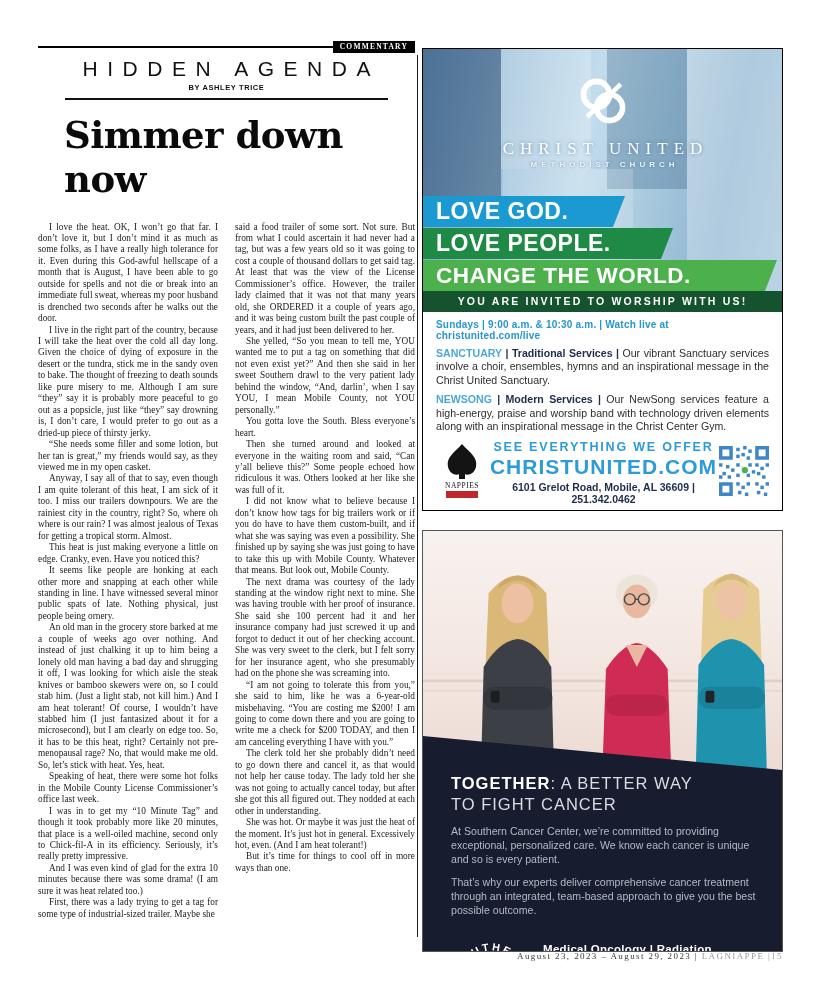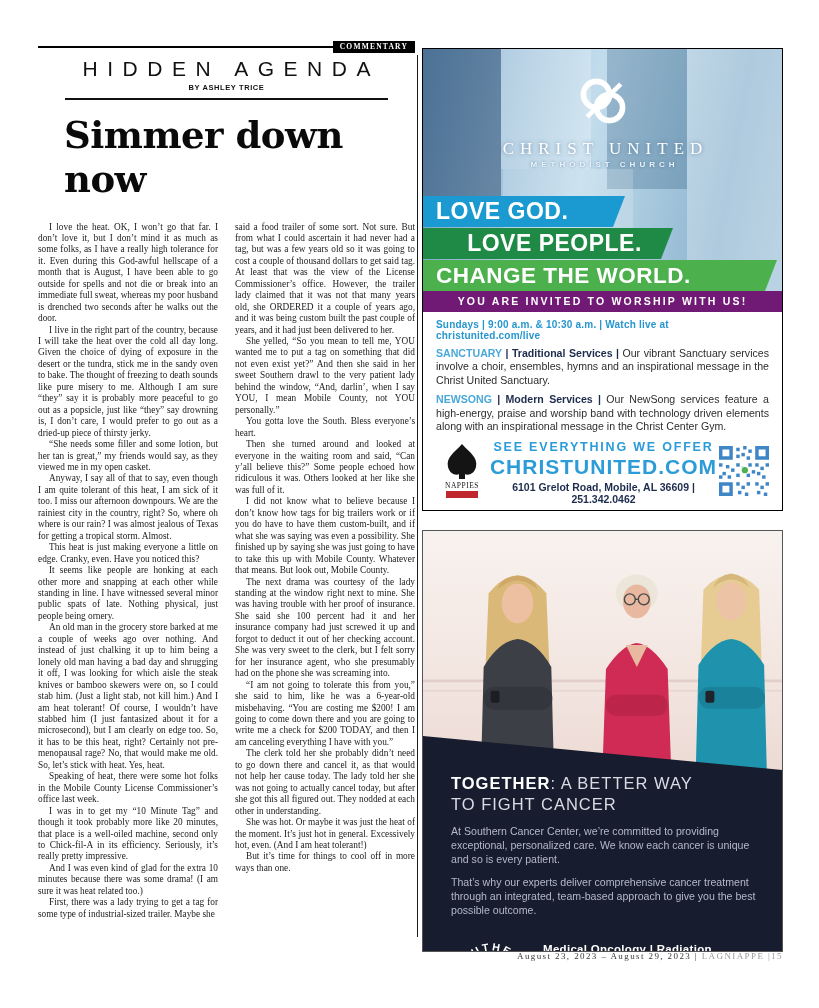--- a/index.html
+++ b/index.html
@@ -60,24 +60,24 @@
   .cu-name { margin-top:6px; color:#fff; font-family:"Liberation Serif", serif; font-size:17px; letter-spacing:6px; text-indent:6px; text-shadow:0 0 4px rgba(40,80,120,.6); }
   .cu-sub { margin-top:1px; color:#eaf3fa; font-size:8px; letter-spacing:4px; text-indent:4px; font-weight:bold; text-shadow:0 0 3px rgba(40,80,120,.6); }
   .banners { position:absolute; left:0; bottom:0; }
   .banner {
     height:31px; line-height:31px; padding-left:13px; margin-top:1px;
     color:#fff; font-weight:800; font-size:23px; letter-spacing:.5px;
     clip-path:polygon(0 0, 100% 0, calc(100% - 12px) 100%, 0 100%);
     font-family:"Liberation Sans", sans-serif;
   }
   .banner.b0 { width:202px; background:#1b9ad2; }
-  .banner.b1 { width:250px; background:#1f8a46;text-align:center; }
+  .banner.b1 { width:250px; background:#1f8a46; }
   .banner.b2 { width:354px; background:#4cb04c; font-size:22.5px; }
   .invite-bar {
-    height:21px; line-height:21px; background:#701a75; color:#fff; text-align:center;
+    height:21px; line-height:21px; background:#14532d; color:#fff; text-align:center;
     font-size:10.5px; font-weight:bold; letter-spacing:2.2px;
   }
   .church-body { padding:7px 13px 0 13px; }
   .schedule { color:#2596cf; font-weight:bold; font-size:10px; letter-spacing:.2px; }
   .church-para { margin-top:6px; font-size:10.6px; line-height:13.4px; color:#2d2d2d; text-align:justify; }
   .svc-label { color:#4aa8d8; font-weight:bold; }
   .svc-name  { color:#1d2b4d; font-weight:bold; }
   .church-bottom { display:flex; align-items:center; margin-top:7px; }
   .nappies { flex:0 0 52px; text-align:center; }
   .church-center { flex:1; text-align:center; }
@@ -125,21 +125,21 @@
     <div class="top-rule"></div>
     <div class="column-title">HIDDEN AGENDA</div>
     <div class="byline">BY ASHLEY TRICE</div>
     <div class="mini-rule"></div>
     <h2 class="headline">Simmer down now</h2>
     <div class="columns">
       <div class="article-col">
           <p>I love the heat. OK, I won’t go that far. I don’t love it, but I don’t mind it as much as some folks, as I have a really high tolerance for it. Even during this God-awful hellscape of a month that is August, I have been able to go outside for spells and not die or break into an immediate full sweat, whereas my poor husband is drenched two seconds after he walks out the door.</p>
           <p>I live in the right part of the country, because I will take the heat over the cold all day long. Given the choice of dying of exposure in the desert or the tundra, stick me in the sandy oven to bake. The thought of freezing to death sounds like pure misery to me. Although I am sure “they” say it is probably more peaceful to go out as a popsicle, just like “they” say drowning is, I don’t care, I would prefer to go out as a dried-up piece of thirsty jerky.</p>
           <p>“She needs some filler and some lotion, but her tan is great,” my friends would say, as they viewed me in my open casket.</p>
-          <p>Anyway, I say all of that to say, even though I am quite tolerant of this heat, I am sick of it too. I miss our afternoon downpours. We are the rainiest city in the country, right? So, where oh where is our rain? I was almost jealous of Texas for getting a tropical storm. Almost.</p>
+          <p>Anyway, I say all of that to say, even though I am quite tolerant of this heat, I am sick of it too. I miss our trailers downpours. We are the rainiest city in the country, right? So, where oh where is our rain? I was almost jealous of Texas for getting a tropical storm. Almost.</p>
           <p>This heat is just making everyone a little on edge. Cranky, even. Have you noticed this?</p>
           <p>It seems like people are honking at each other more and snapping at each other while standing in line. I have witnessed several minor public spats of late. Nothing physical, just people being ornery.</p>
           <p>An old man in the grocery store barked at me a couple of weeks ago over nothing. And instead of just chalking it up to him being a lonely old man having a bad day and shrugging it off, I was looking for which aisle the steak knives or bamboo skewers were on, so I could stab him. (Just a light stab, not kill him.) And I am heat tolerant! Of course, I wouldn’t have stabbed him (I just fantasized about it for a microsecond), but I am clearly on edge too. So, it has to be this heat, right? Certainly not pre-menopausal rage? No, that would make me old. So, let’s stick with heat. Yes, heat.</p>
           <p>Speaking of heat, there were some hot folks in the Mobile County License Commissioner’s office last week.</p>
           <p>I was in to get my “10 Minute Tag” and though it took probably more like 20 minutes, that place is a well-oiled machine, second only to Chick-fil-A in its efficiency. Seriously, it’s really pretty impressive.</p>
           <p>And I was even kind of glad for the extra 10 minutes because there was some drama! (I am sure it was heat related too.)</p>
           <p>First, there was a lady trying to get a tag for some type of industrial-sized trailer. Maybe she</p>
         </div>
       <div class="article-col second">
           <p>said a food trailer of some sort. Not sure. But from what I could ascertain it had never had a tag, but was a few years old so it was going to cost a couple of thousand dollars to get said tag. At least that was the view of the License Commissioner’s office. However, the trailer lady claimed that it was not that many years old, she ORDERED it a couple of years ago, and it was being custom built the past couple of years, and it had just been delivered to her.</p>

